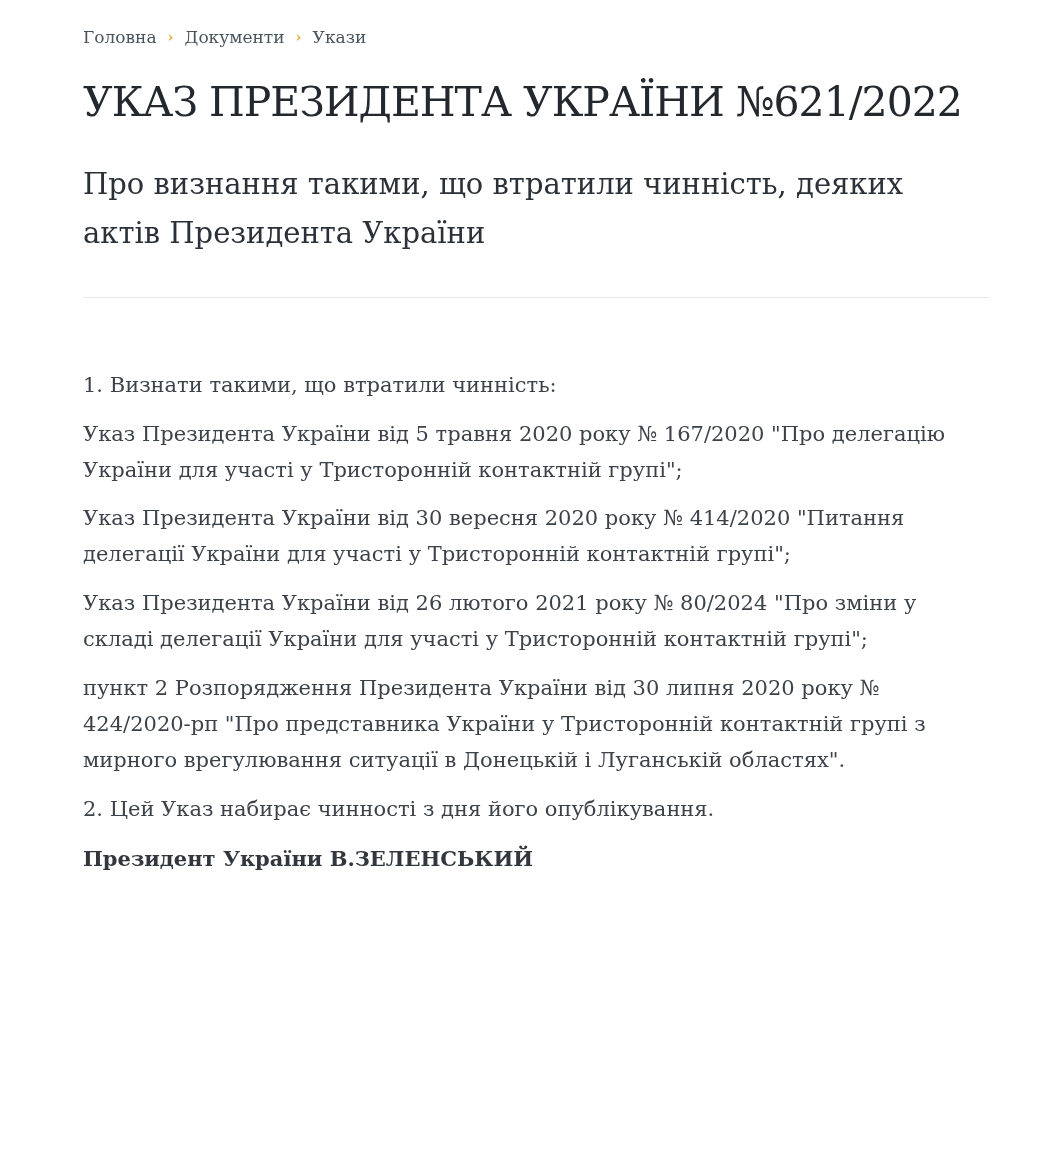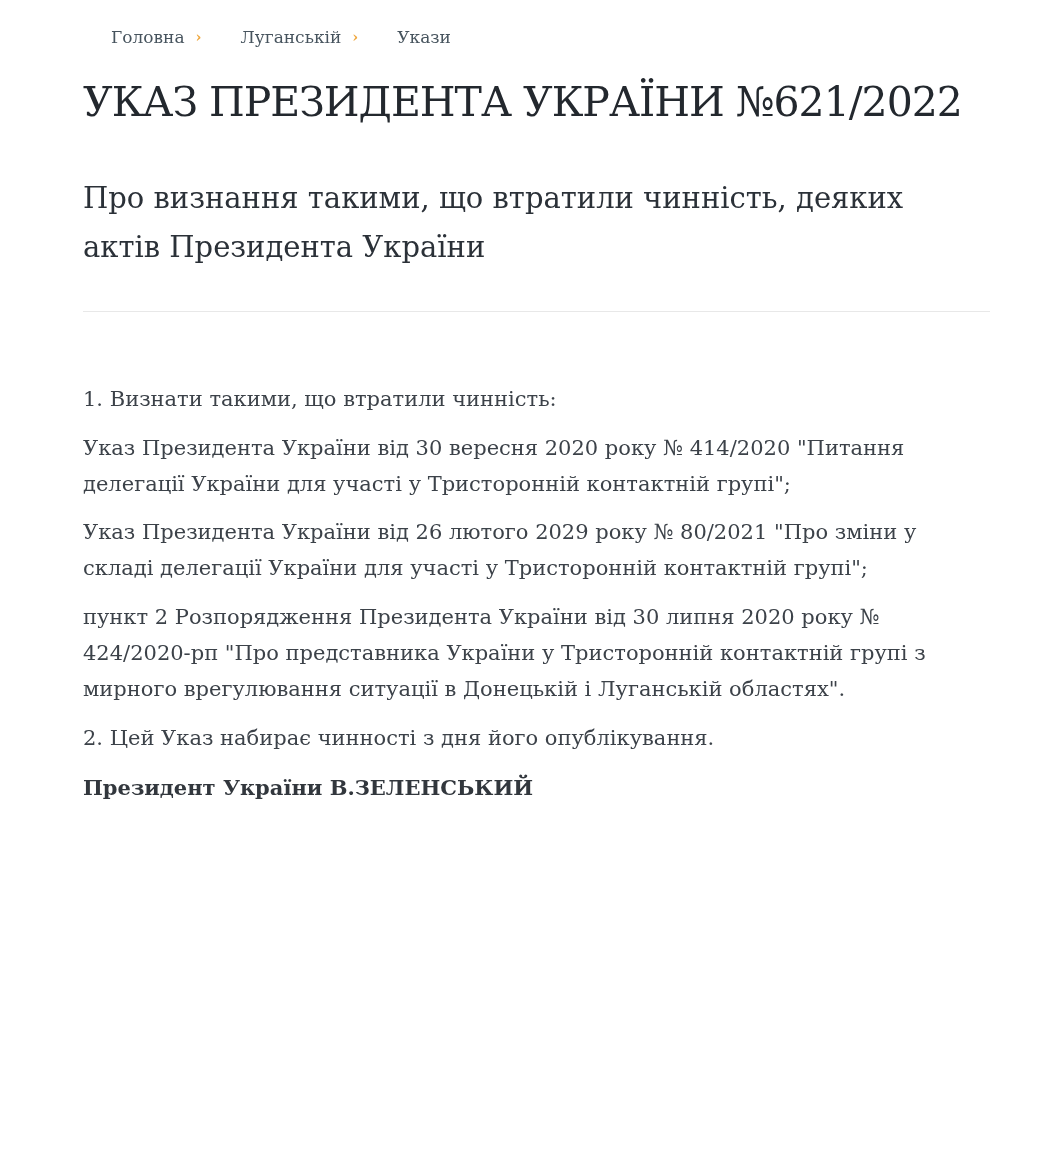--- a/index.html
+++ b/index.html
@@ -24,41 +24,40 @@
   .breadcrumb {
     display: flex;
     align-items: center;
     font-size: 17px;
     color: #47545e;
   }
   .breadcrumb a {
     color: #47545e;
     text-decoration: none;
     cursor: pointer;
-    margin-left: 28px;
   }
   .breadcrumb .sep {
     color: #efa73e;
     margin: 0 11px;
     font-size: 15px;
     font-weight: bold;
     line-height: 1;
   }
 
   
   h1.doc-title {
     margin: 32px 0 0 0;
     font-size: 41px;
     line-height: 1.15;
     font-weight: 400;
     letter-spacing: -1px;
     color: #23282e;
   }
   h2.doc-subtitle {
-    margin: 48px 0 0 0;
+    margin: 34px 0 0 0;
     font-size: 29px;
     line-height: 1.7;
     font-weight: 400;
     color: #2b3138;
     max-width: 890px;
   }
 
   .divider {
     border: none;
     border-top: 1px solid #e8e8e8;
@@ -82,34 +81,35 @@
   }
 </style>
 </head>
 <body>
 
 <div class="page">
 
   <nav class="breadcrumb">
     <a href="#">Головна</a>
     <span class="sep">›</span>
-    <a href="#">Луганській</a>
+    <a href="#">Документи</a>
     <span class="sep">›</span>
     <a href="#">Укази</a>
   </nav>
 
   <h1 class="doc-title">УКАЗ ПРЕЗИДЕНТА УКРАЇНИ №621/2022</h1>
 
   <h2 class="doc-subtitle">Про визнання такими, що втратили чинність, деяких актів Президента України</h2>
 
   <hr class="divider">
 
   <section class="document-body">
     <p>1. Визнати такими, що втратили чинність:</p>
+    <p>Указ Президента України від 5 травня 2020 року № 167/2020 "Про делегацію України для участі у Тристоронній контактній групі";</p>
     <p>Указ Президента України від 30 вересня 2020 року № 414/2020 "Питання делегації України для участі у Тристоронній контактній групі";</p>
-    <p>Указ Президента України від 26 лютого 2029 року № 80/2021 "Про зміни у складі делегації України для участі у Тристоронній контактній групі";</p>
+    <p>Указ Президента України від 26 лютого 2021 року № 80/2024 "Про зміни у складі делегації України для участі у Тристоронній контактній групі";</p>
     <p>пункт 2 Розпорядження Президента України від 30 липня 2020 року № 424/2020-рп "Про представника України у Тристоронній контактній групі з мирного врегулювання ситуації в Донецькій і Луганській областях".</p>
     <p>2. Цей Указ набирає чинності з дня його опублікування.</p>
     <p class="signature">Президент України В.ЗЕЛЕНСЬКИЙ</p>
 
   </section>
 
 </div>
 
 </body></html>

